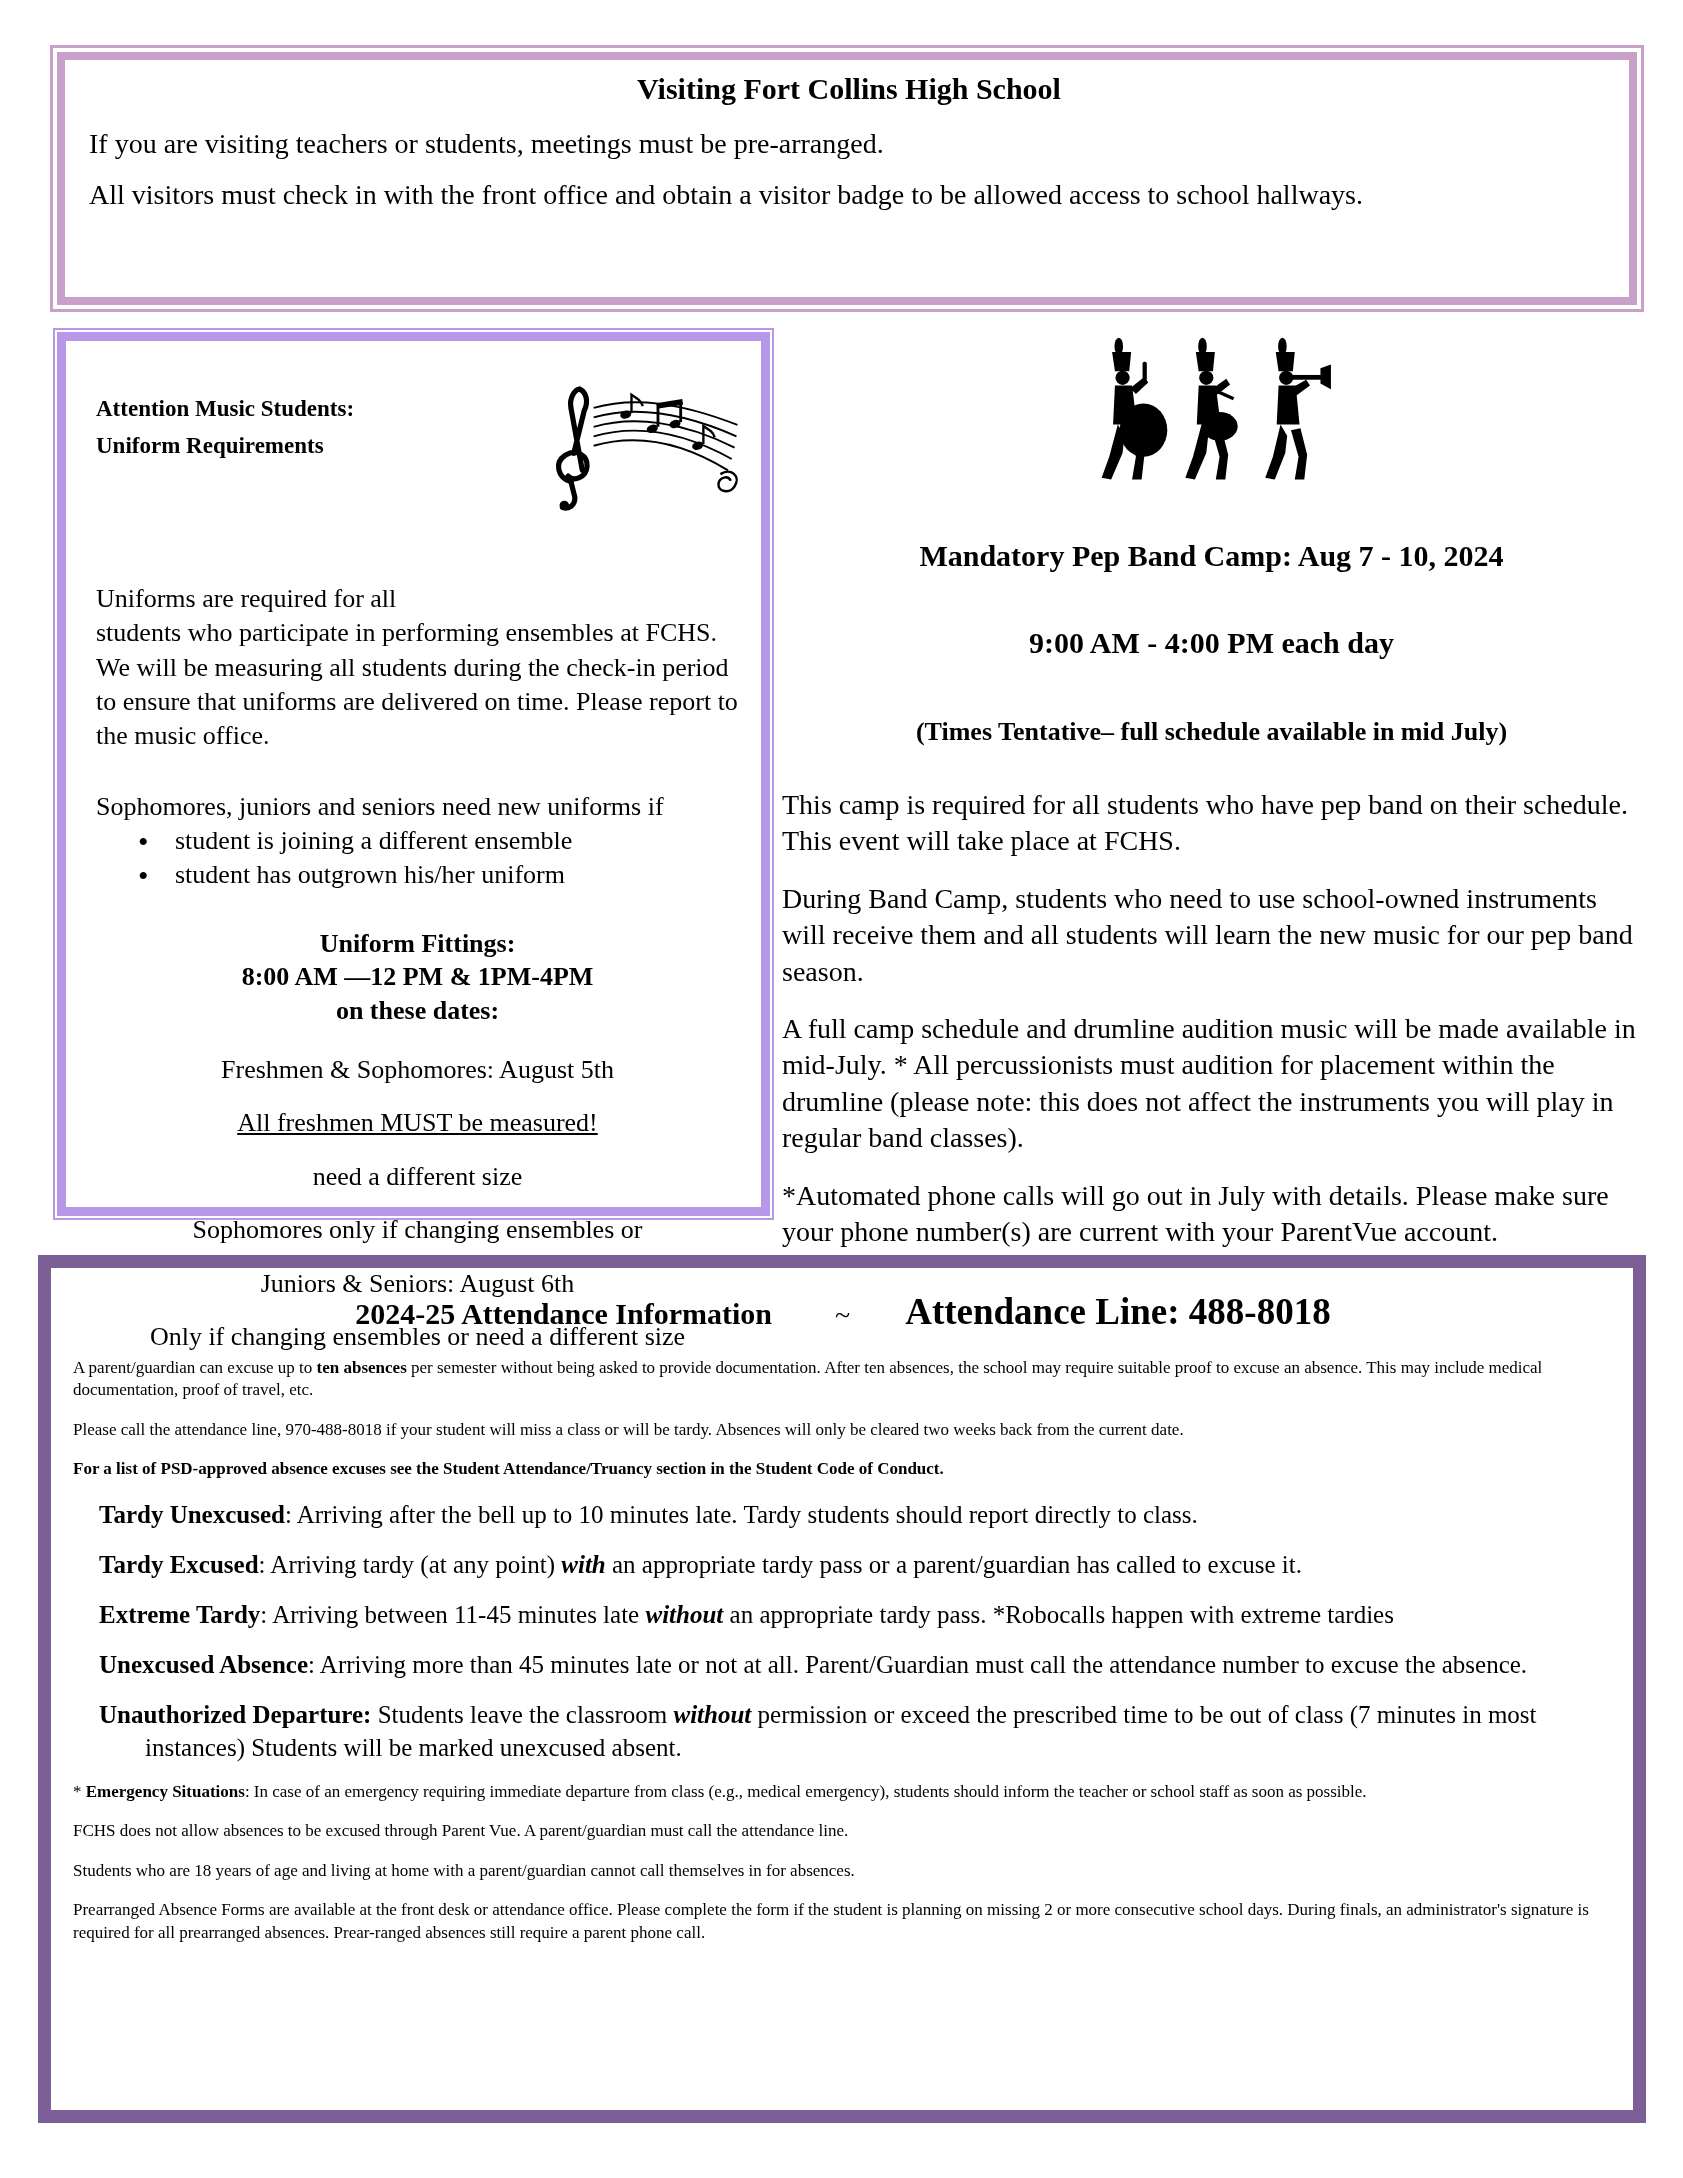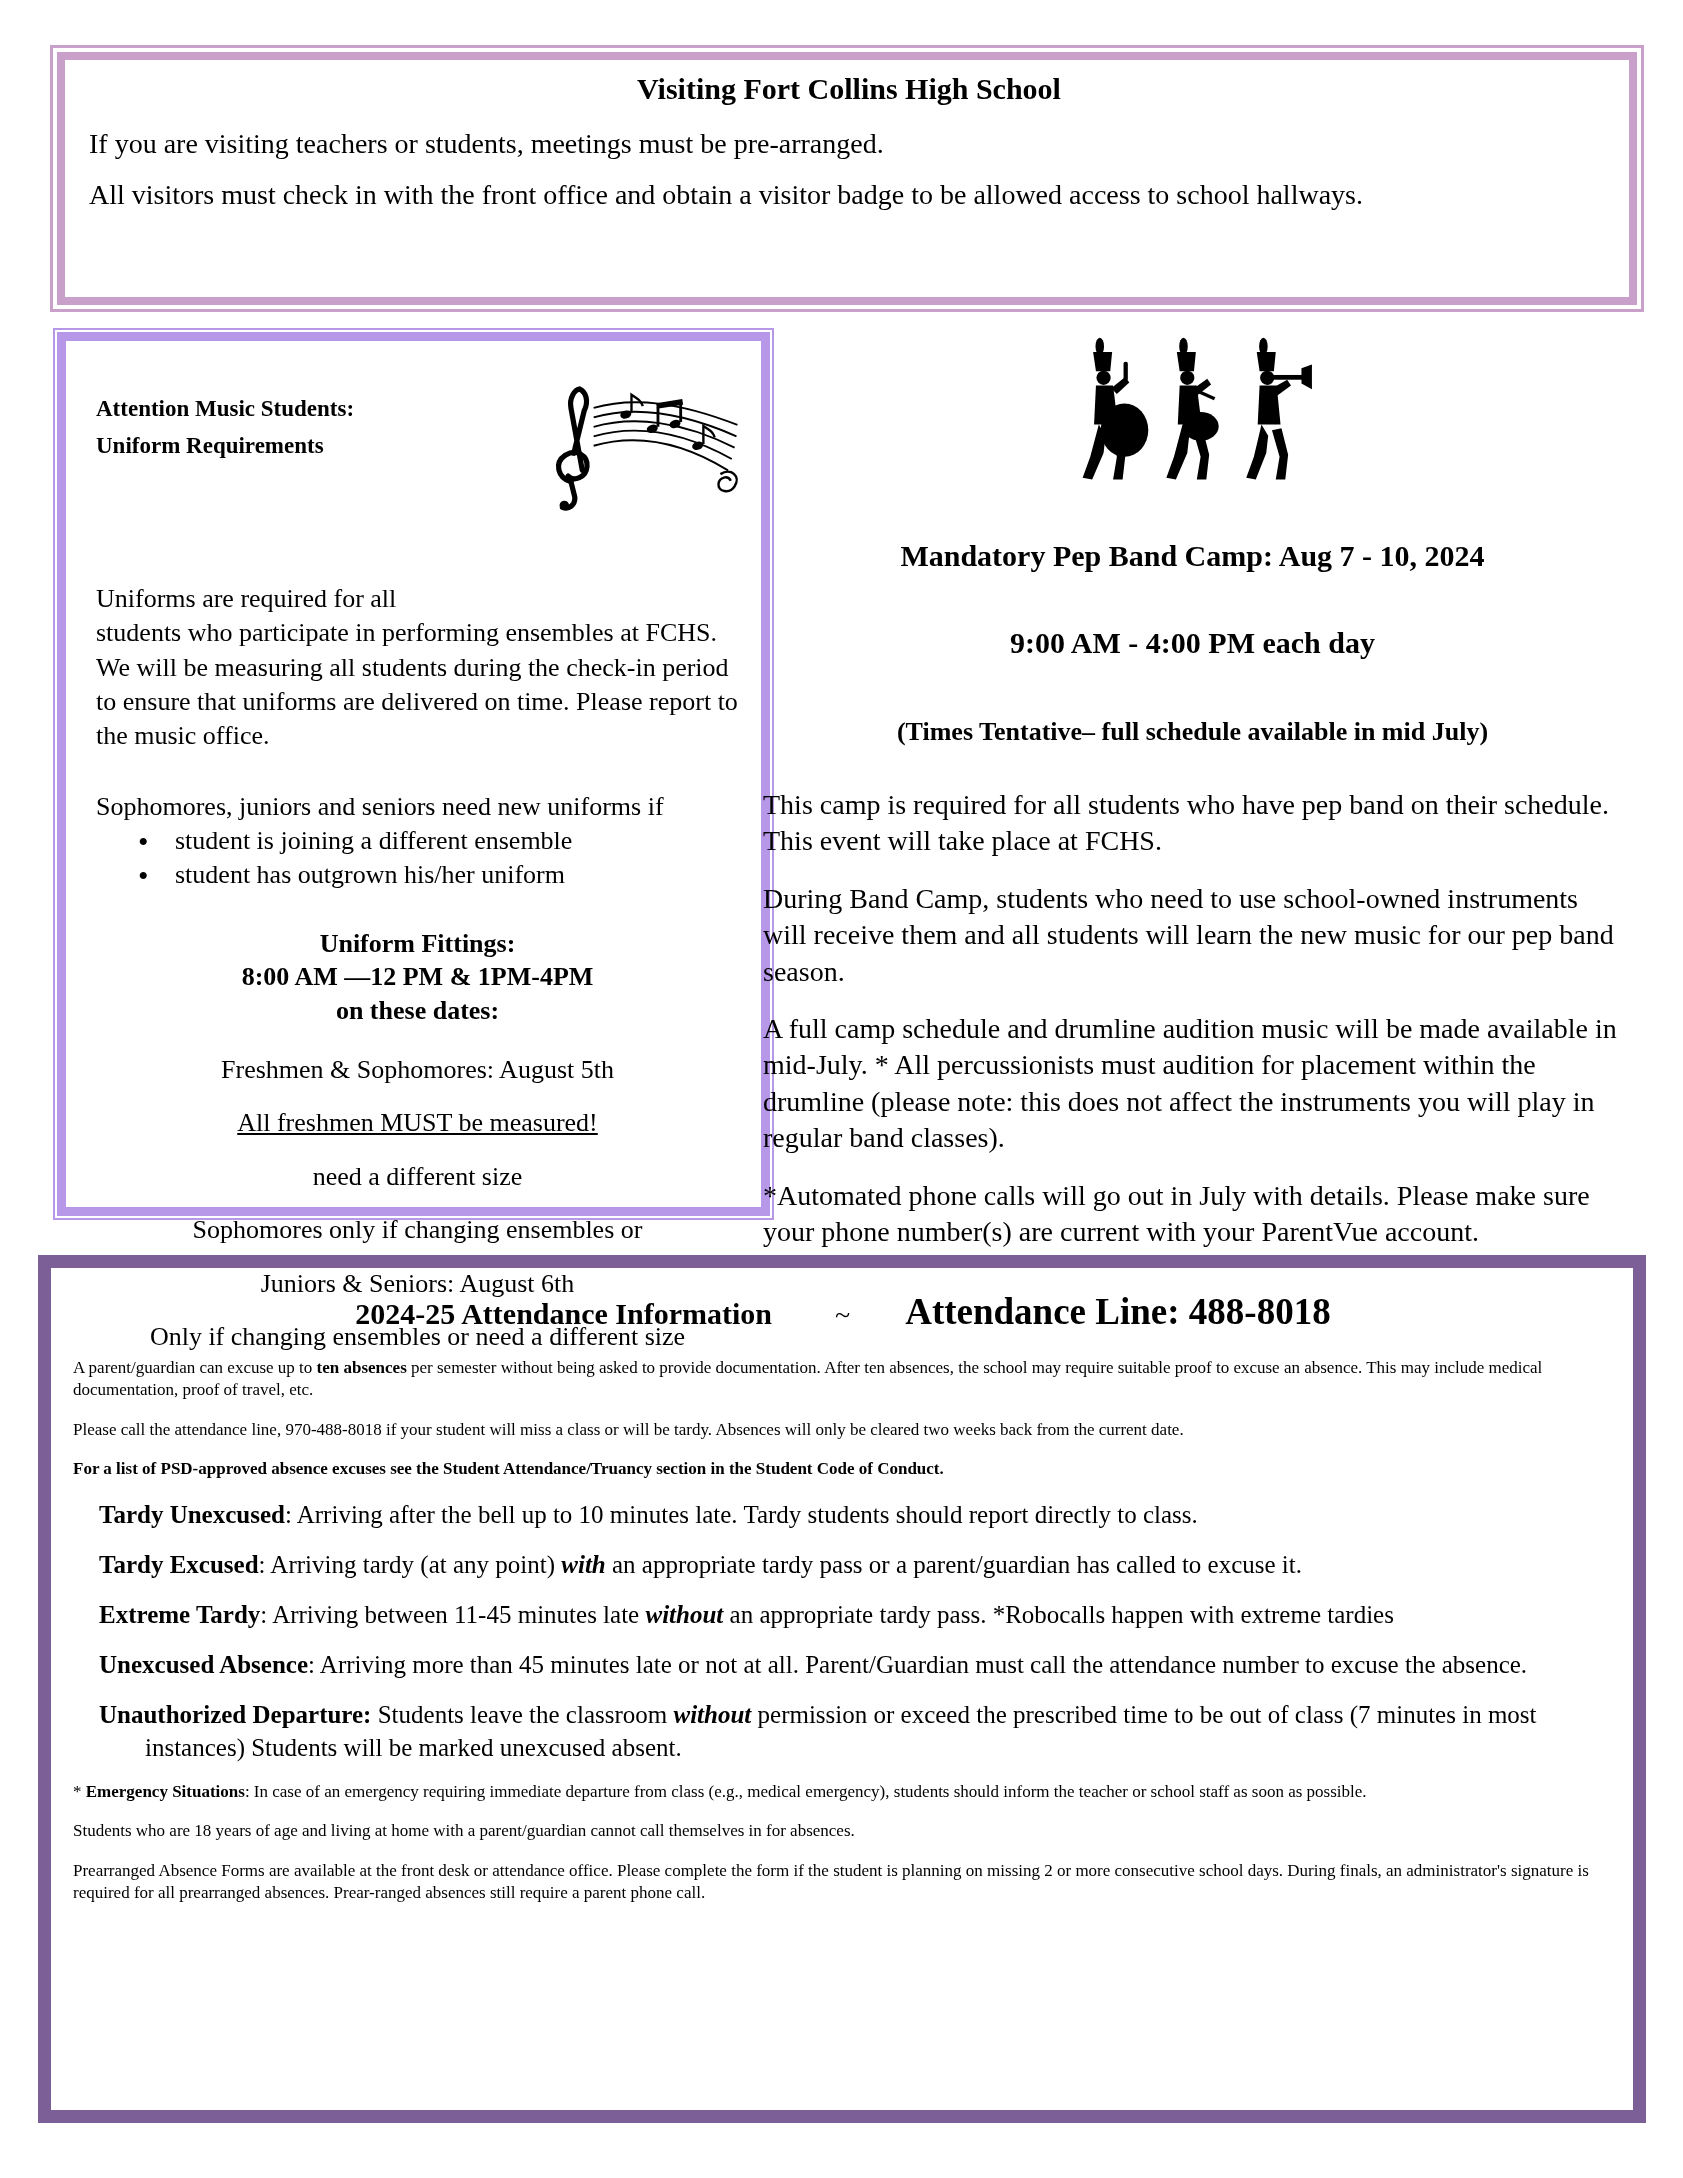--- a/index.html
+++ b/index.html
@@ -26,21 +26,21 @@
   .music-title{font-size:23px;font-weight:bold;line-height:1.6;margin:24px 0 0;max-width:426px;}
   .staff-art{position:absolute;right:-6px;top:-6px;}
   .music-p{font-size:26px;line-height:1.32;margin:18px 0 0;}
   .bullet{font-size:26px;line-height:1.32;position:relative;padding-left:79px;}
   .bullet::before{content:"\2022";position:absolute;left:42px;top:-2px;font-size:30px;}
   .fittings{font-size:26px;font-weight:bold;text-align:center;line-height:1.3;margin:34px 0 26px;}
   .sched{font-size:26px;text-align:center;margin:0 0 21px;line-height:1.25;}
   .u{text-decoration:underline;}
 
   
-  #pep{left:763px;top:335px;width:859px;}
+  #pep{left:782px;top:335px;width:859px;}
   .band-wrap{text-align:center;height:180px;}
   .pep-heading{font-size:30px;font-weight:bold;text-align:center;margin:24px 0 0;}
   .pep-time{font-size:30px;font-weight:bold;text-align:center;margin:53px 0 0;}
   .pep-note{font-size:26px;font-weight:bold;text-align:center;margin:57px 0 0;}
   .pep-p{font-size:28px;line-height:1.3;margin:21px 0 0;}
   .pep-p.first{margin-top:40px;}
 
   
   #attendance{left:38px;top:1255px;width:1608px;height:868px;border:13px solid var(--plum);padding:12px 20px 0 22px;}
   .att-head{text-align:center;margin:10px 0 24px;white-space:nowrap;}
@@ -202,16 +202,17 @@
     <span class="b">Unexcused Absence</span><span>: Arriving more than 45 minutes late or not at all. Parent/Guardian must call the attendance number to excuse the absence.</span><span class="bi"></span><span></span>
   </div>
   <div class="att-item">
     <span class="b">Unauthorized Departure:</span><span> Students leave the classroom </span><span class="bi">without</span><span> permission or exceed the prescribed time to be out of class (7 minutes in most instances) Students will be marked unexcused absent.</span>
   </div>
 
   <p class="att-p">
     <span>* </span><span class="b">Emergency Situations</span><span>: In case of an emergency requiring immediate departure from class (e.g., medical emergency), students should inform the teacher or school staff as soon as possible.</span>
   </p>
 
+  <p class="att-p">FCHS does not allow absences to be excused through Parent Vue. A parent/guardian must call the attendance line.</p>
   <p class="att-p">Students who are 18 years of age and living at home with a parent/guardian cannot call themselves in for absences.</p>
   <p class="att-p">Prearranged Absence Forms are available at the front desk or attendance office. Please complete the form if the student is planning on missing 2 or more consecutive school days. During finals, an administrator's signature is required for all prearranged absences. Prear-ranged absences still require a parent phone call.</p>
 </div>
 
 
 </body></html>

